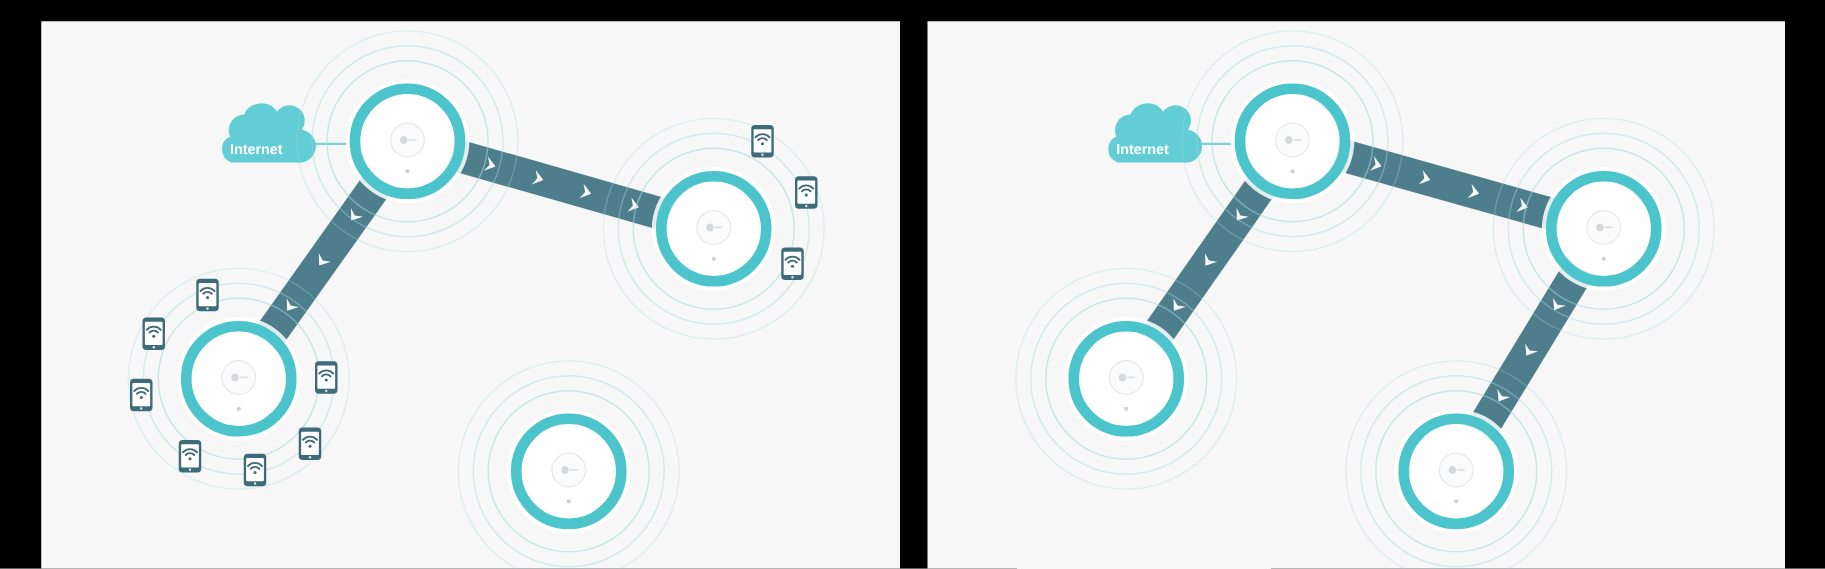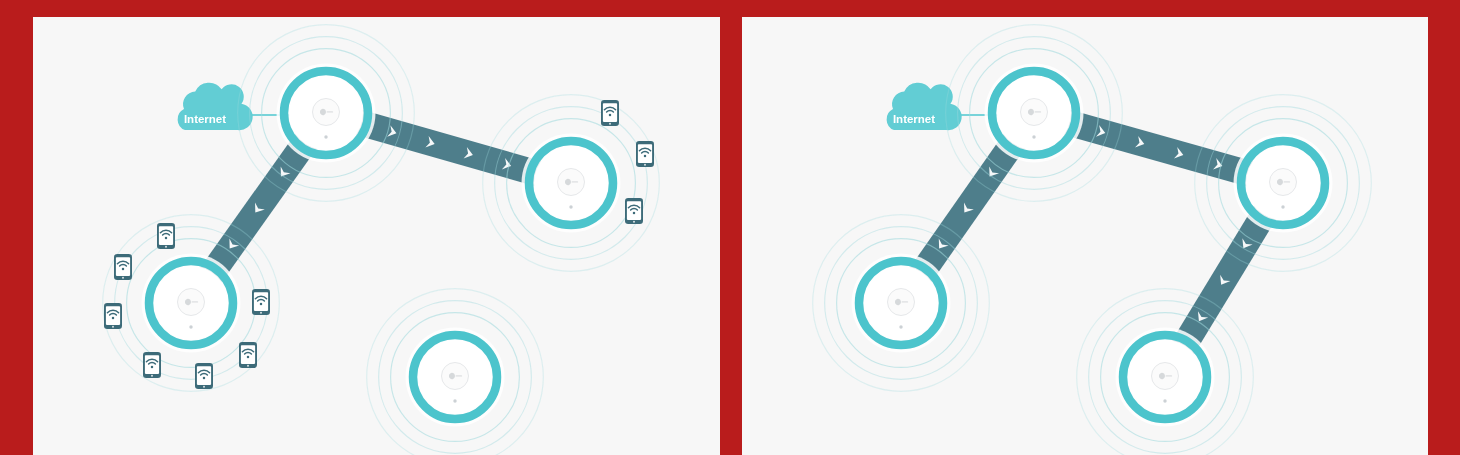--- a/index.html
+++ b/index.html
@@ -1,17 +1,17 @@
 <!DOCTYPE html>
 <html><head>
 <meta charset="utf-8">
 <style>
   html,body{margin:0;padding:0;background:#f0f0f2;}
   body{width:1460px;height:455px;overflow:hidden;font-family:"Liberation Sans",sans-serif;}
-  .stage{position:relative;width:1460px;height:455px;background:#b91c1c;}
+  .stage{position:relative;width:1460px;height:455px;background:#000000;}
   .panel{position:absolute;top:17px;height:438px;background:#f7f7f7;overflow:hidden;}
   #panel-left{left:33px;width:687px;}
   #panel-right{left:742px;width:686px;}
   .panel svg{position:absolute;left:0;top:0;width:100%;height:100%;display:block;}
   .cloud-label{font-family:"Liberation Sans",sans-serif;font-size:11.5px;font-weight:bold;fill:#ffffff;}
 </style>
 </head>
 <body>
 
 <div class="stage">

